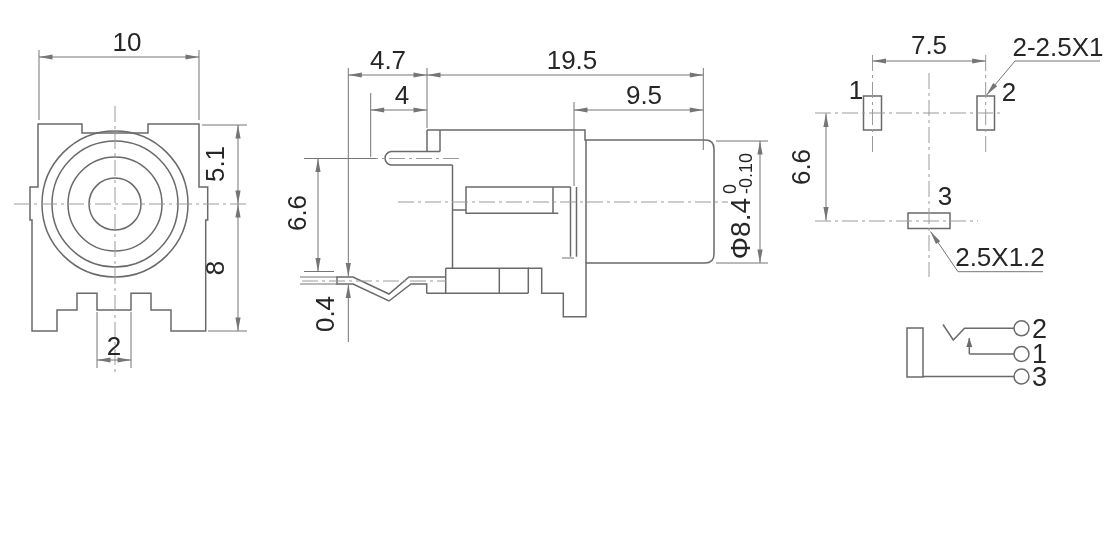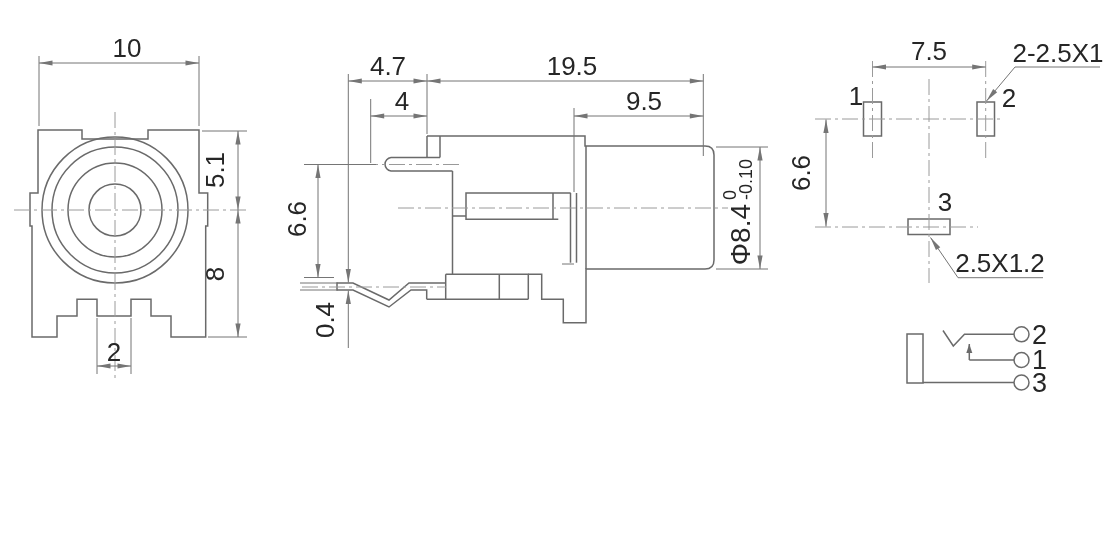--- a/index.html
+++ b/index.html
@@ -1,19 +1,19 @@
 <!DOCTYPE html>
 <html style="--bg: #ffffff; --part: #6a6a6a; --dim: #757575; --cl: #9a9a9a; --txt: #262626;"><head>
 <meta charset="utf-8">
 <style>
   :root{
     --bg:#ffffff; --part:#6a6a6a; --dim:#757575; --cl:#9a9a9a; --txt:#262626;
   }
   html,body{margin:0;padding:0;background:var(--bg);}
-  .stage{width:1120px;height:464px;background:var(--bg);position:relative;overflow:hidden;margin-top:6px;}
+  .stage{width:1120px;height:464px;background:var(--bg);position:relative;overflow:hidden;}
   svg{display:block;}
   .part{fill:none;stroke:var(--part);stroke-width:1.5;stroke-linejoin:miter;stroke-linecap:butt;}
   .dim{fill:none;stroke:var(--dim);stroke-width:1;}
   .cl{fill:none;stroke:var(--cl);stroke-width:1;stroke-dasharray:16 4 3 4;}
   .t{font-family:"Liberation Sans",sans-serif;font-size:26px;fill:var(--txt);}
   .t-small{font-size:18px;}
   .t-lbl{font-size:27px;}
 </style>
 </head>
 <body>

